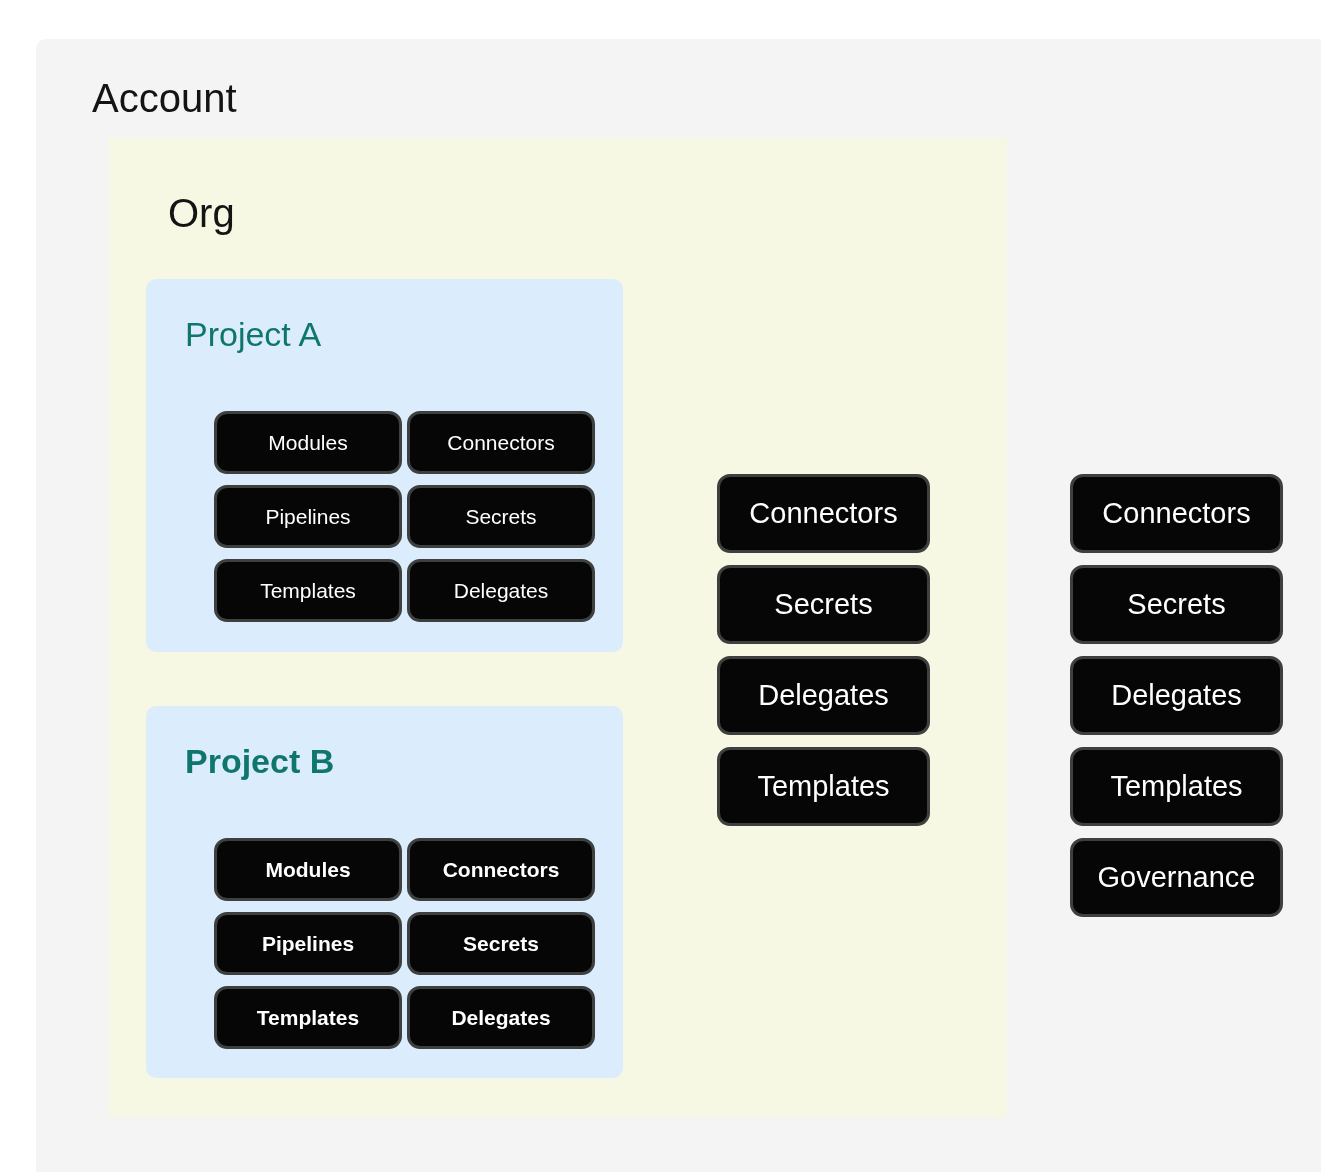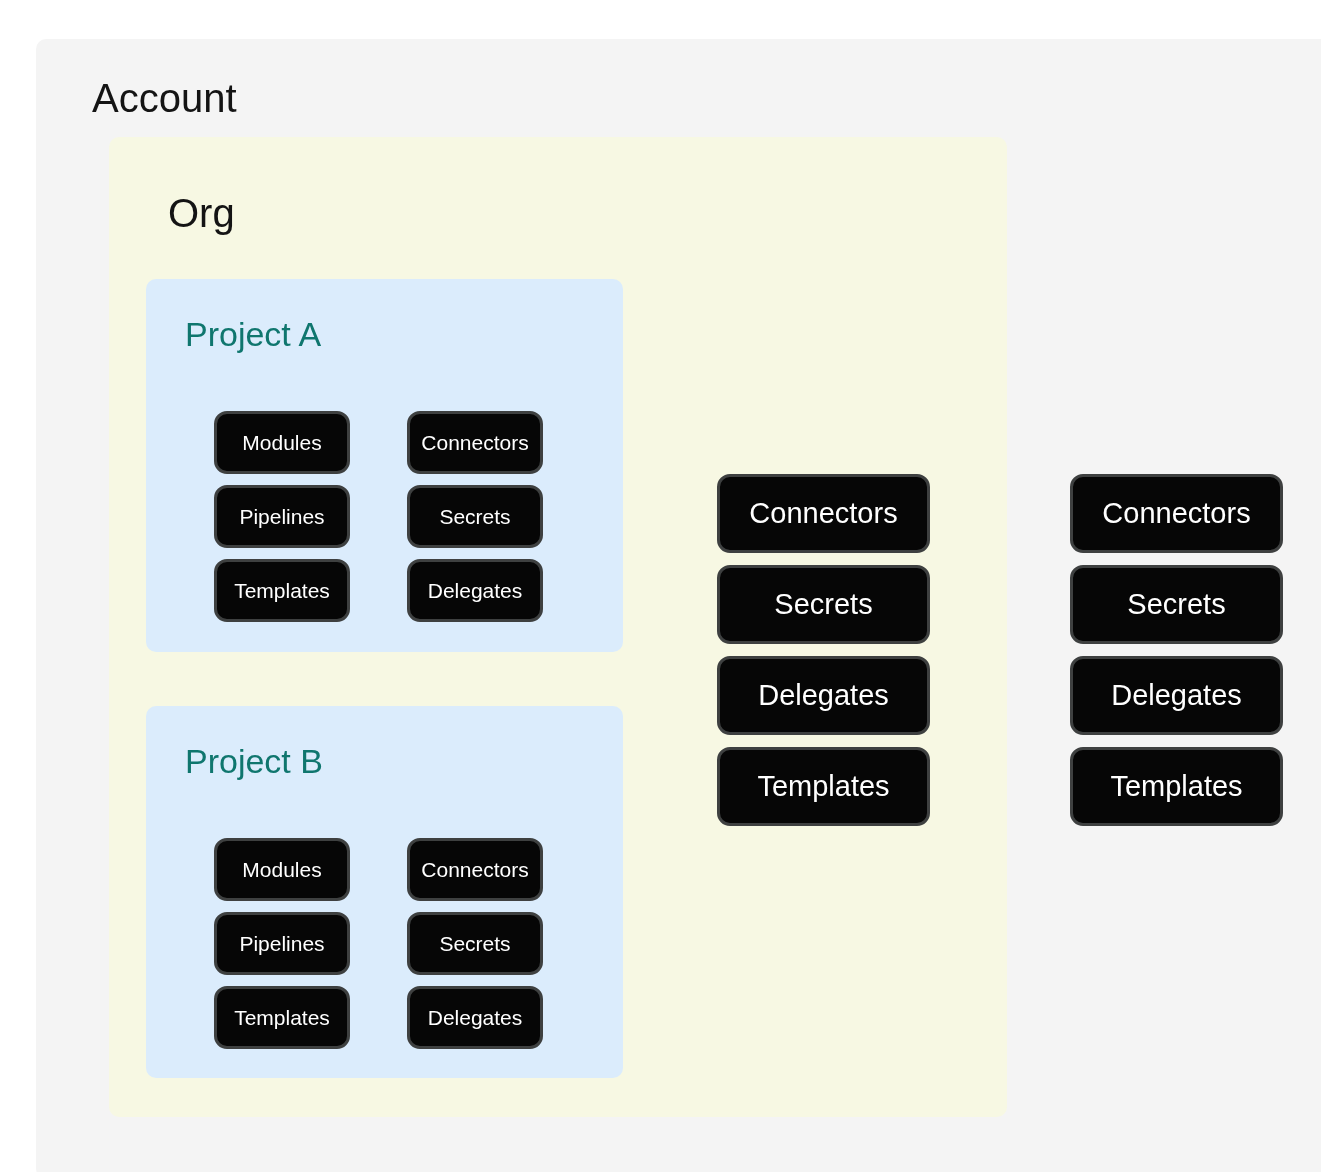--- a/index.html
+++ b/index.html
@@ -28,40 +28,40 @@
     font-size: 40px;
     line-height: 1.25;
     color: #141414;
   }
 
   .org-box {
     position: absolute;
     left: 73px; top: 98px;
     width: 898px; height: 980px;
     background: #f7f8e3;
-    border-radius: 10px;
+    border-radius: 2px;
   }
 
   .org-title {
     position: absolute;
     left: 47px; top: 39px;
     font-size: 40px;
     line-height: 1.25;
     color: #141414;
   }
 
   .project-box {
     position: absolute;
     left: 37px;
     width: 477px;
     background: #dbecfc;
     border-radius: 10px;
   }
   .project-a { top: 142px; height: 373px; }
-  .project-b { top: 569px; height: 372px; }
+  .project-b { top: 569px; height: 372px; font-weight: bold; }
 
   .project-title {
     position: absolute;
     left: 27px; top: 22px;
     font-size: 34px;
     line-height: 1.25;
     color: #0f766e;
   }
 
   .pill {
@@ -77,21 +77,21 @@
   }
 
   .pill-grid {
     position: absolute;
     left: 56px; top: 120px;
     display: grid;
     grid-template-columns: 172px 172px;
     gap: 11px 21px;
   }
   .pill-grid .pill {
-    width: 136px;
+    width: 188px;
     height: 63px;
     font-size: 21px;
   }
 
   .pill-column {
     position: absolute;
     display: flex;
     flex-direction: column;
     gap: 12px;
   }
@@ -147,17 +147,18 @@
         <div class="pill">Templates</div>
       </div>
 
     </div>
 
     <div class="pill-column account-pills">
       <div class="pill">Connectors</div>
       <div class="pill">Secrets</div>
       <div class="pill">Delegates</div>
       <div class="pill">Templates</div>
+      <div class="pill">Governance</div>
     </div>
 
   </div>
 
 </div>
 
 </body></html>

